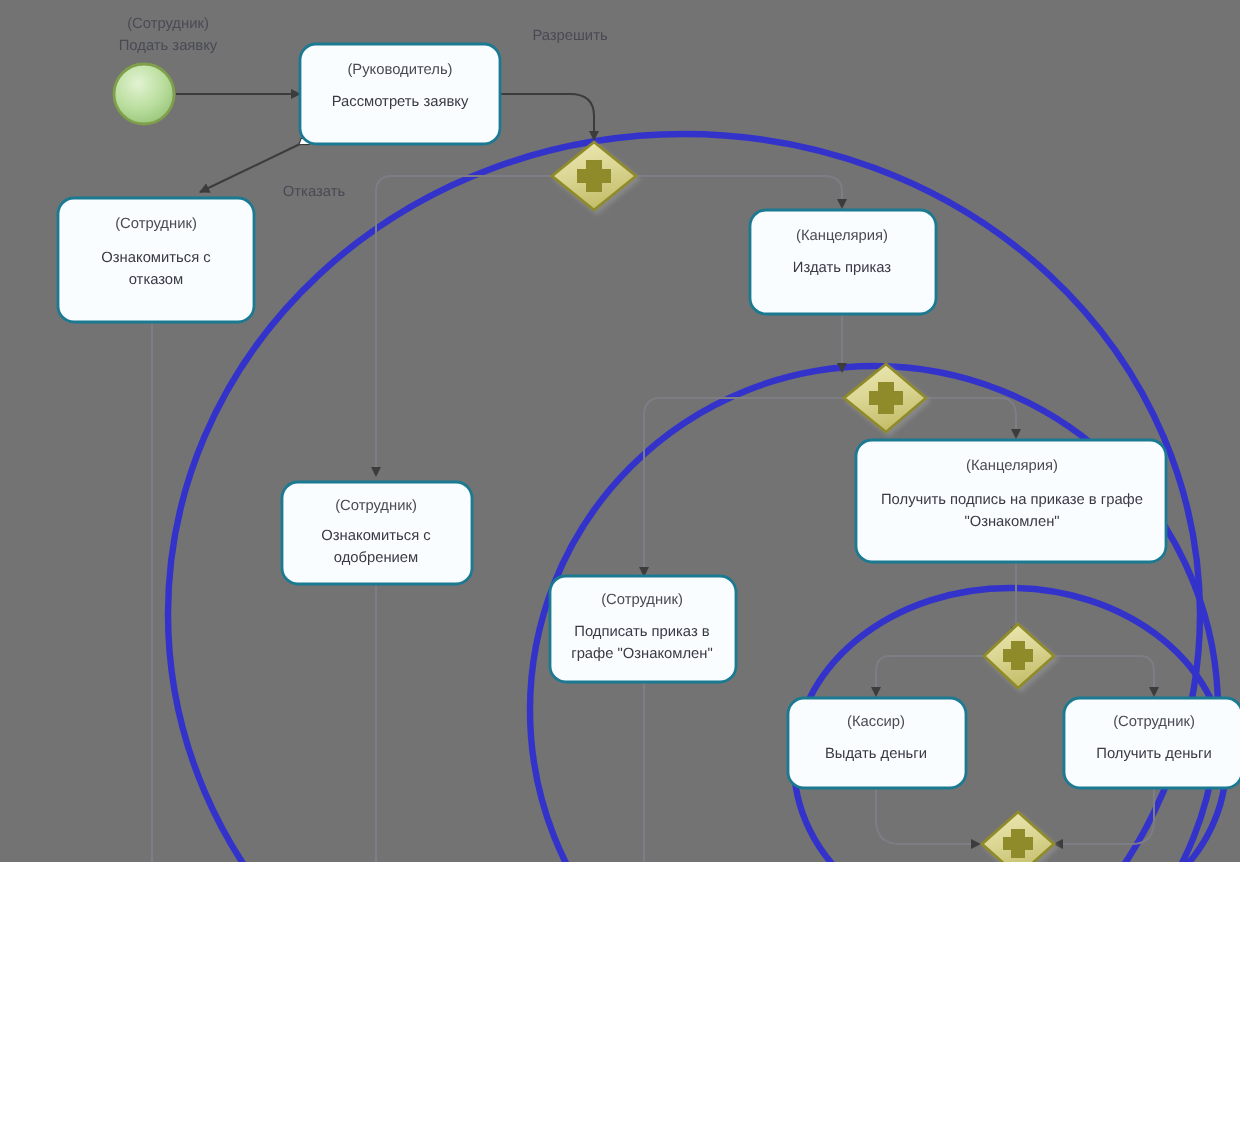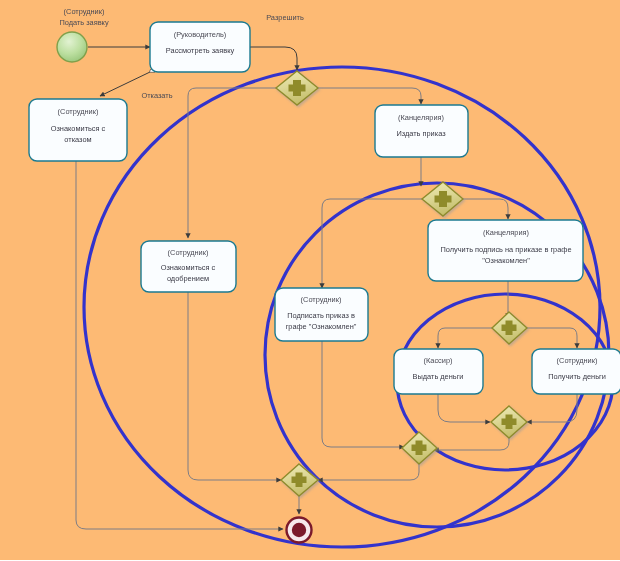--- a/index.html
+++ b/index.html
@@ -6,22 +6,22 @@
     margin: 0;
     padding: 0;
     background: #ffffff;
   }
   body {
     font-family: "Liberation Sans", sans-serif;
   }
   #canvas {
     position: relative;
     width: 620px;
-    height: 560px;
-    background: #fdba74;
+    height: 431px;
+    background: #737373;
     overflow: hidden;
   }
   svg#diagram {
     display: block;
     width: 620px;
     height: 561px;
   }
   .task-rect {
     fill: #fafdff;
     stroke: #1b7a91;

